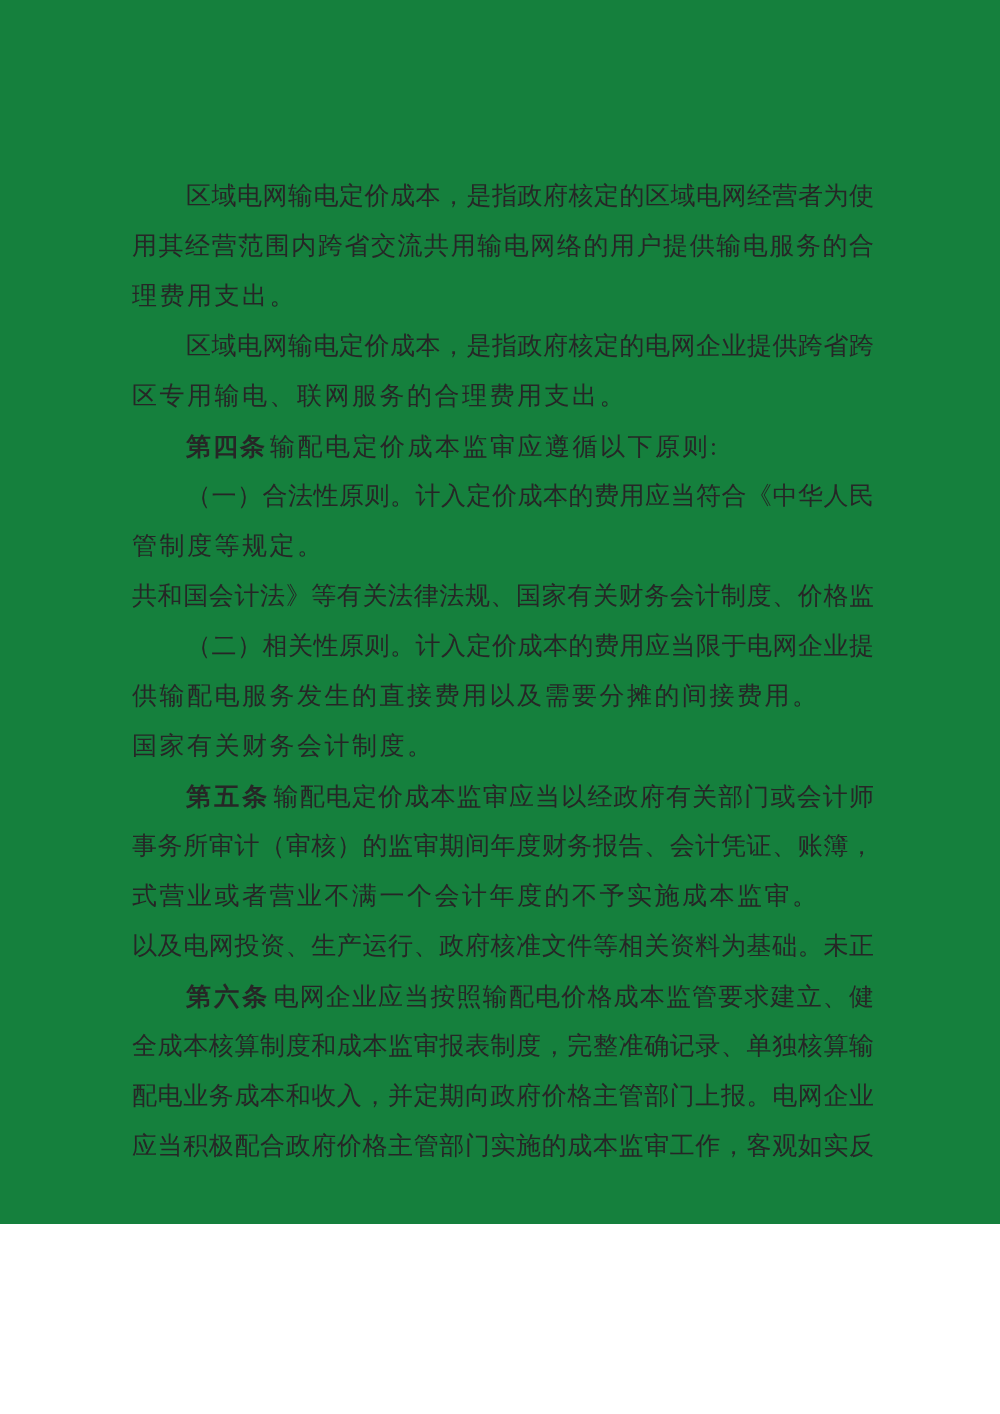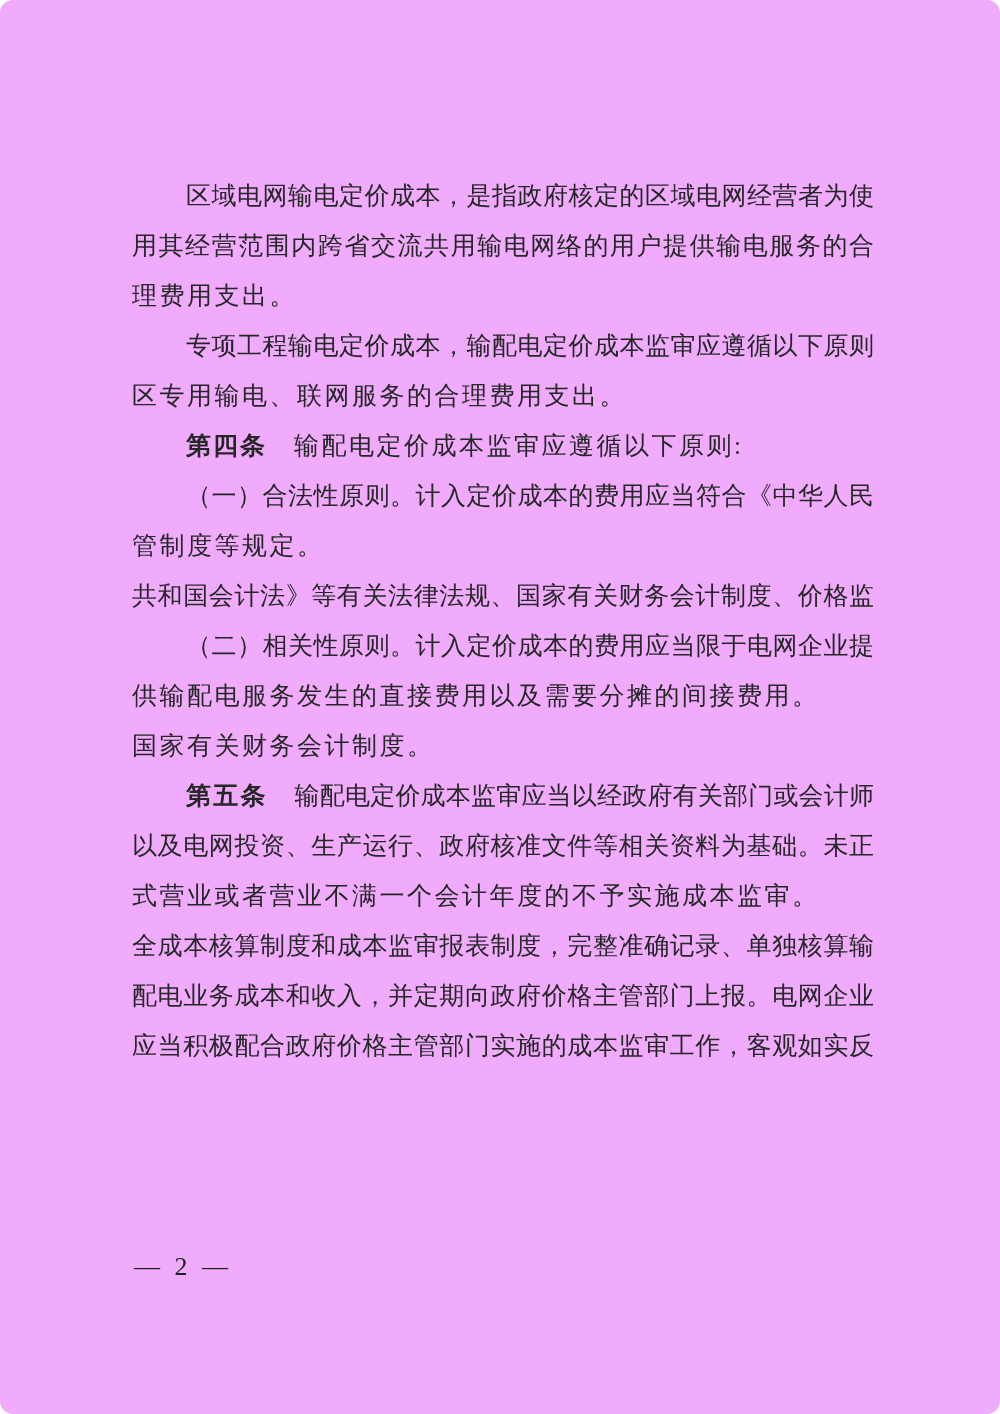--- a/index.html
+++ b/index.html
@@ -3,26 +3,25 @@
 <meta charset="utf-8">
 <style>
   html, body {
     margin: 0;
     padding: 0;
     background: #ffffff;
   }
   .page {
     position: relative;
     width: 1000px;
-    height: 1414px;
-    background: #f0abfc;
+    height: 1224px;
+    background: #15803d;
     overflow: hidden;
     font-family: "Liberation Serif", "DejaVu Serif", serif;
     color: #262626;
-    border-radius: 13px;
   }
   .text-block {
     position: absolute;
     left: 132px;
     top: 171px;
     width: 742px;
   }
   .line {
     height: 50px;
     line-height: 50px;
@@ -34,52 +33,54 @@
     white-space: normal;
     letter-spacing: 0;
     text-align: justify;
     text-align-last: justify;
     text-justify: inter-character;
   }
   .line.indent {
     padding-left: 54px;
   }
   .article-no {
-    font-family: Liberation Serif, serif;
+    font-family: Liberation Sans, sans-serif;
     font-weight: 700;
     letter-spacing: 2px;
-    margin-right: 27px;
+    margin-right: 3px;
   }
   .page-number {
     position: absolute;
     left: 134px;
     top: 1252px;
     font-size: 26px;
     letter-spacing: 4px;
     color: #222222;
   }
 </style>
 </head>
 <body>
 
 <div class="page">
   <main class="text-block">
       <div class="line justify indent">区域电网输电定价成本，是指政府核定的区域电网经营者为使</div>
       <div class="line justify">用其经营范围内跨省交流共用输电网络的用户提供输电服务的合</div>
       <div class="line">理费用支出。</div>
-      <div class="line justify indent">专项工程输电定价成本，输配电定价成本监审应遵循以下原则</div>
+      <div class="line justify indent">区域电网输电定价成本，是指政府核定的电网企业提供跨省跨</div>
       <div class="line">区专用输电、联网服务的合理费用支出。</div>
       <div class="line indent"><span class="article-no">第四条</span><span>输配电定价成本监审应遵循以下原则:</span></div>
       <div class="line justify indent">（一）合法性原则。计入定价成本的费用应当符合《中华人民</div>
       <div class="line">管制度等规定。</div>
       <div class="line justify">共和国会计法》等有关法律法规、国家有关财务会计制度、价格监</div>
       <div class="line justify indent">（二）相关性原则。计入定价成本的费用应当限于电网企业提</div>
       <div class="line">供输配电服务发生的直接费用以及需要分摊的间接费用。</div>
       <div class="line">国家有关财务会计制度。</div>
       <div class="line justify indent"><span class="article-no">第五条</span><span>输配电定价成本监审应当以经政府有关部门或会计师</span></div>
+      <div class="line justify">事务所审计（审核）的监审期间年度财务报告、会计凭证、账簿，</div>
+      <div class="line">式营业或者营业不满一个会计年度的不予实施成本监审。</div>
       <div class="line justify">以及电网投资、生产运行、政府核准文件等相关资料为基础。未正</div>
-      <div class="line">式营业或者营业不满一个会计年度的不予实施成本监审。</div>
+      <div class="line justify indent"><span class="article-no">第六条</span><span>电网企业应当按照输配电价格成本监管要求建立、健</span></div>
       <div class="line justify">全成本核算制度和成本监审报表制度，完整准确记录、单独核算输</div>
       <div class="line justify">配电业务成本和收入，并定期向政府价格主管部门上报。电网企业</div>
       <div class="line justify">应当积极配合政府价格主管部门实施的成本监审工作，客观如实反</div>
     </main>
   <div class="page-number">— 2 —</div>
 </div>
 
 </body></html>

